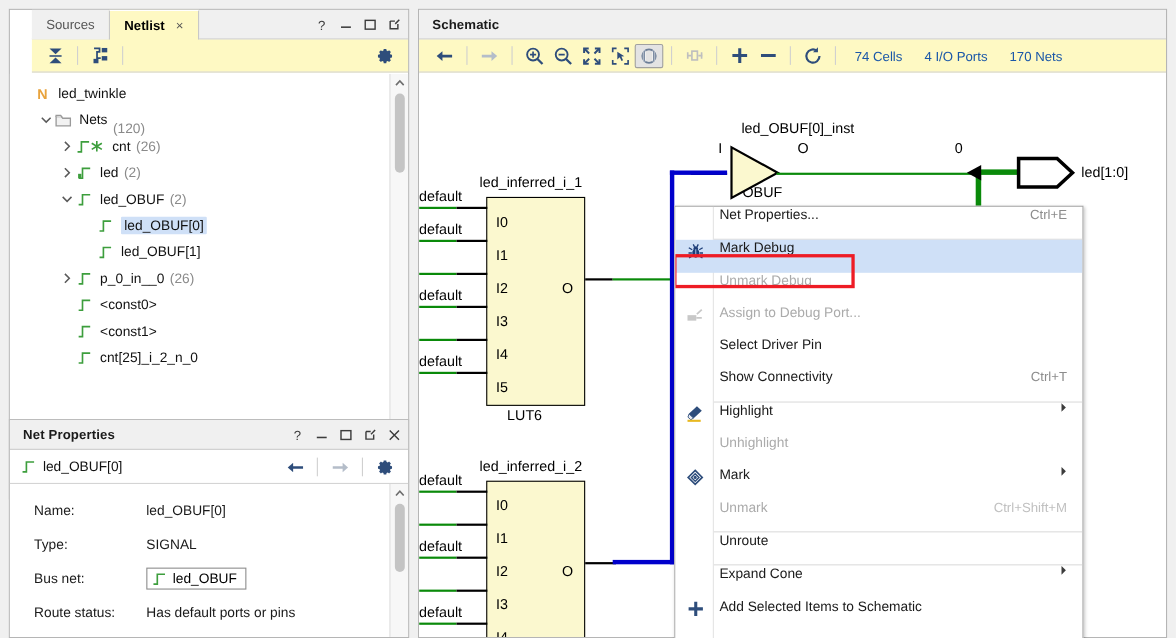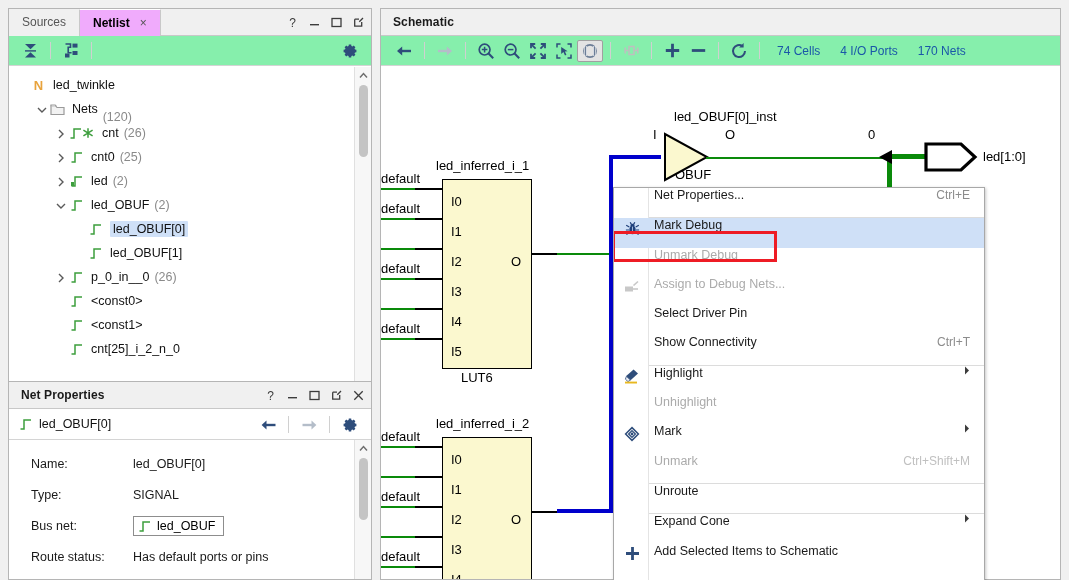--- a/index.html
+++ b/index.html
@@ -42,42 +42,42 @@
   }
 
   
   .tabstrip { display:flex; align-items:flex-end; height:27px; }
   .tab {
     height: 27px; display:flex; align-items:center; gap:6px;
     padding: 0 13px; font-size: 12px; color:#555;
     background: #f0f0f0;
   }
   .tab.active {
-    background:#f0abfc; color:#000; font-weight:bold;
+    background:#fef9c3; color:#000; font-weight:bold;
     border-left:1px solid #c8c8c8; border-right:1px solid #c8c8c8;
     border-top:1px solid #ffffff;
     margin-bottom:-1px; height:28px;
   }
   .tab .tab-close { color:#555; font-size:12px; font-weight:normal; padding-left:4px; }
 
   .toolbar-row {
-    height: 30px; background:#86efac;
+    height: 30px; background:#fef9c3;
     border-bottom: 1px solid #d4d4d4;
     display:flex; align-items:center; position:relative;
   }
   .tb-sep { width:1px; height:17px; background:#d0d0d0; margin:0 7px; }
   .tb-ico {
     width: 26px; height: 22px;
     display:flex; align-items:center; justify-content:center;
     color:#2e4d7b;
   }
   .tb-ico svg { display:block; }
 
   
-  #netlist-panel { left:8px; top:8px; width:364px; height:446px; }
+  #netlist-panel { left:8px; top:8px; width:364px; height:446px;padding-left:20px; }
   #netlist-tree-area {
     position:absolute; left:0; top:58px; right:0; bottom:0;
     background:#fff; overflow:hidden;
   }
   .tree { padding: 6px 0 0 0; }
   .tree-row {
     height: 24px; display:flex; align-items:center;
     font-size: 12.5px; color:#111; white-space:nowrap;
   }
   .tree-row .ind { display:inline-block; }
@@ -273,33 +273,20 @@
                 <path d="M2 1 L6 5 L2 9" fill="none" stroke="#5a5a5a" stroke-width="1.4"></path>
               </svg></span>
             <span class="ic" style="margin-right: 7px; width: 26px;">
               <svg width="26" height="14" viewBox="0 0 26 14">
                 <path d="M1.5 12 L5 12 L5 3 L12 3" fill="none" stroke="#3d9e3d" stroke-width="1.5"></path>
                 <path d="M19 2.2 V11.8 M14.4 4.2 L23.6 9.8 M23.6 4.2 L14.4 9.8" stroke="#3d9e3d" stroke-width="1.5"></path>
               </svg>
             </span>
             <span>cnt</span>
             <span class="lbl-count" style="margin-left: 5px;">(26)</span>
-          </div>
-          <div class="tree-row">
-            <span class="ind" style="width: 44px;"></span>
-            <span class="arrow"><svg width="8" height="10" viewBox="0 0 8 10">
-                <path d="M2 1 L6 5 L2 9" fill="none" stroke="#5a5a5a" stroke-width="1.4"></path>
-              </svg></span>
-            <span class="ic" style="margin-right: 7px; width: 15px;">
-              <svg width="14" height="14" viewBox="0 0 14 14">
-                <path d="M1.5 12 L5 12 L5 3 L12 3" fill="none" stroke="#3d9e3d" stroke-width="1.5"></path>
-              </svg>
-            </span>
-            <span>cnt0</span>
-            <span class="lbl-count" style="margin-left: 5px;">(25)</span>
           </div>
           <div class="tree-row">
             <span class="ind" style="width: 44px;"></span>
             <span class="arrow"><svg width="8" height="10" viewBox="0 0 8 10">
                 <path d="M2 1 L6 5 L2 9" fill="none" stroke="#5a5a5a" stroke-width="1.4"></path>
               </svg></span>
             <span class="ic" style="margin-right: 7px; width: 15px;">
               <svg width="14" height="14" viewBox="0 0 14 14">
                 <path d="M1.5 12 L5 12 L5 3 L12 3" fill="none" stroke="#3d9e3d" stroke-width="1.5"></path>
                 <rect x="1" y="8" width="3" height="4" fill="#3d9e3d"></rect>
@@ -711,21 +698,21 @@
           <span>Unmark Debug</span>
         </div>
         <div class="mi disabled">
           <span class="mi-ico">
             <svg width="16" height="14" viewBox="0 0 16 14">
               <rect x="1" y="6.5" width="8" height="5" fill="#c8c8c8"></rect>
               <path d="M9 9 L14 9" stroke="#c8c8c8" stroke-width="1.6"></path>
               <path d="M9.5 5.5 L14 1.5" stroke="#c8c8c8" stroke-width="1.6"></path>
             </svg>
           </span>
-          <span>Assign to Debug Nets...</span>
+          <span>Assign to Debug Port...</span>
         </div>
         <div class="mi">
           <span>Select Driver Pin</span>
         </div>
         <div class="mi">
           <span>Show Connectivity</span>
           <span class="accel">Ctrl+T</span>
         </div>
         <div class="mi-sep"></div>
         <div class="mi">

